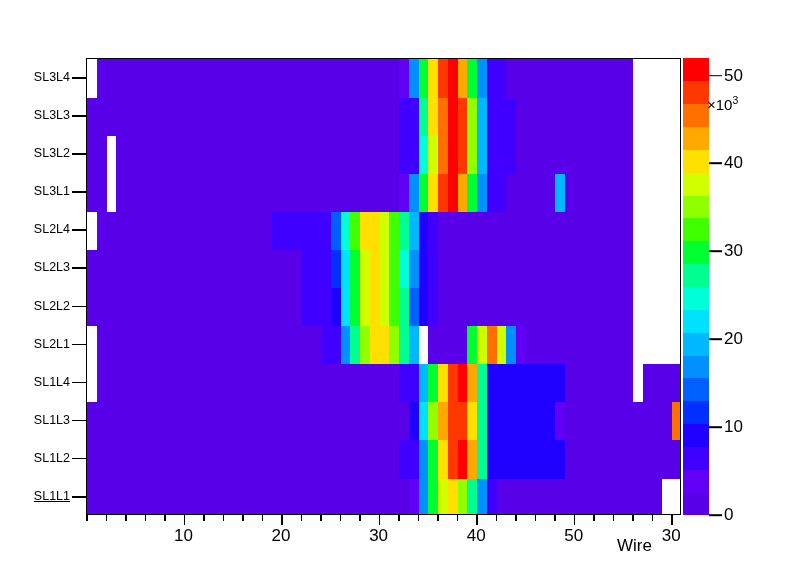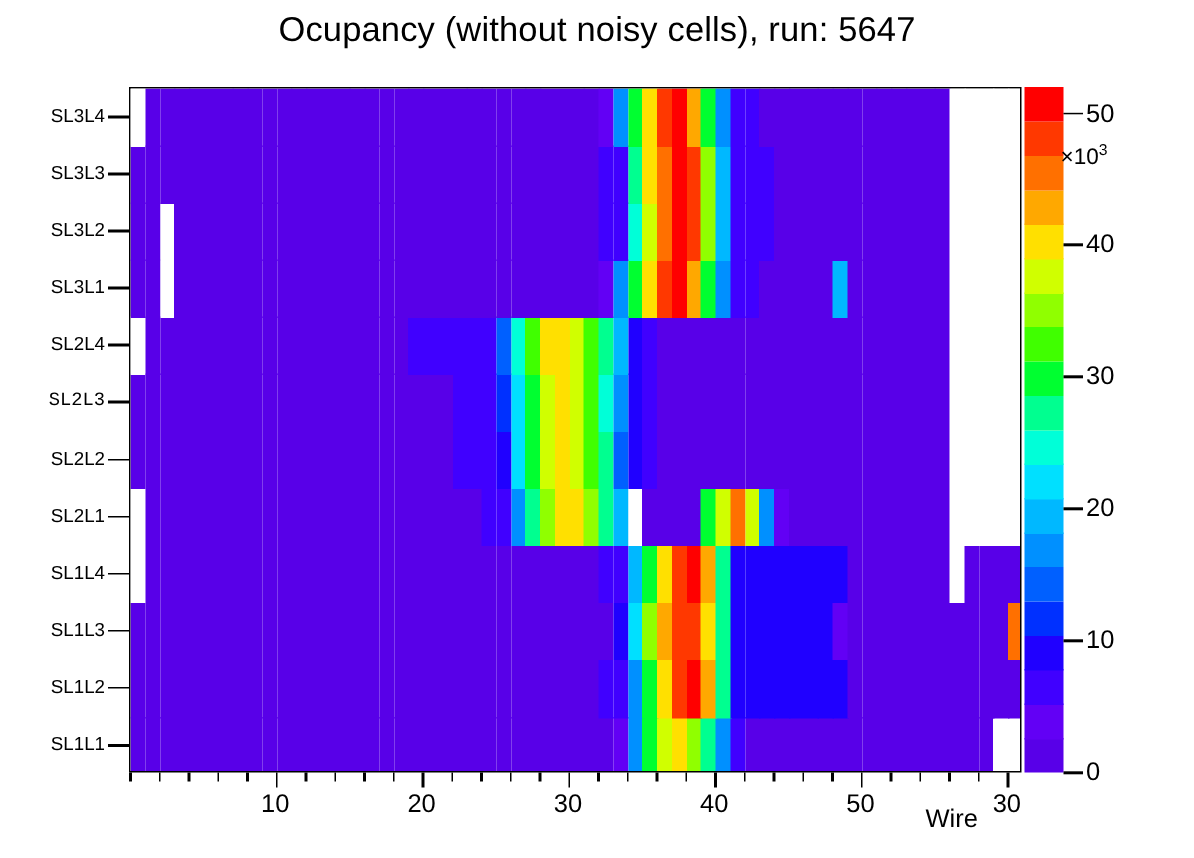--- a/index.html
+++ b/index.html
@@ -53,36 +53,35 @@
   .cb-label { position:absolute; left:41px; font-size:17px; color:#000;
               transform:translateY(-50%); white-space:nowrap; }
   #cb-exp { position:absolute; left:24px; top:36px; font-size:15px; color:#000; white-space:nowrap; }
   #cb-exp sup { font-size:10.5px; vertical-align:super; }
 </style>
 </head>
 <body>
 
 <div id="canvas">
 
-  <div id="title">Ocupancy (without noisy cells), run: 5647</div>
 
   <div id="y-axis">
-      <div class="y-tick-label" style="top: 437.958px;">SL1L1</div>
+      <div class="y-tick-label" style="top: 437.958px; text-decoration: underline;">SL1L1</div>
       <div class="y-tick" style="top: 437.958px;"></div>
       <div class="y-tick-label" style="top: 399.875px;">SL1L2</div>
       <div class="y-tick" style="top: 399.875px;"></div>
       <div class="y-tick-label" style="top: 361.792px;">SL1L3</div>
       <div class="y-tick" style="top: 361.792px;"></div>
       <div class="y-tick-label" style="top: 323.708px;">SL1L4</div>
       <div class="y-tick" style="top: 323.708px;"></div>
       <div class="y-tick-label" style="top: 285.625px;">SL2L1</div>
       <div class="y-tick" style="top: 285.625px;"></div>
       <div class="y-tick-label" style="top: 247.542px;">SL2L2</div>
       <div class="y-tick" style="top: 247.542px;"></div>
-      <div class="y-tick-label" style="top: 209.458px; font-family: Liberation Mono, monospace;">SL2L3</div>
+      <div class="y-tick-label" style="top: 209.458px;">SL2L3</div>
       <div class="y-tick" style="top: 209.458px;"></div>
       <div class="y-tick-label" style="top: 171.375px;">SL2L4</div>
       <div class="y-tick" style="top: 171.375px;"></div>
       <div class="y-tick-label" style="top: 133.292px;">SL3L1</div>
       <div class="y-tick" style="top: 133.292px;"></div>
       <div class="y-tick-label" style="top: 95.2083px;">SL3L2</div>
       <div class="y-tick" style="top: 95.2083px;"></div>
       <div class="y-tick-label" style="top: 57.125px;">SL3L3</div>
       <div class="y-tick" style="top: 57.125px;"></div>
       <div class="y-tick-label" style="top: 19.0417px;">SL3L4</div>

